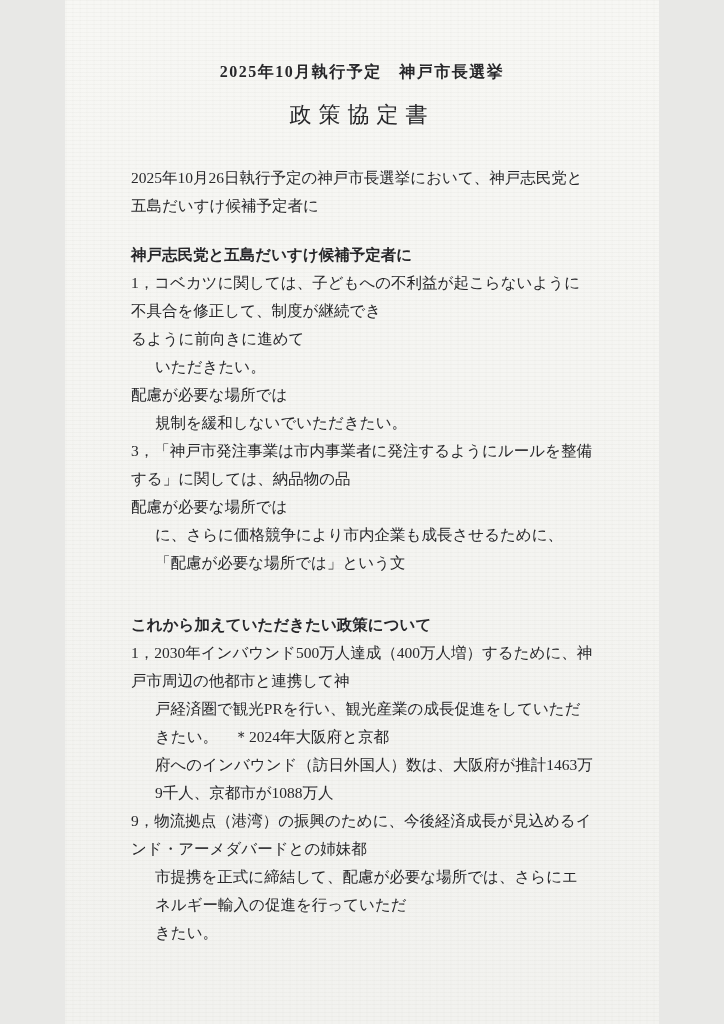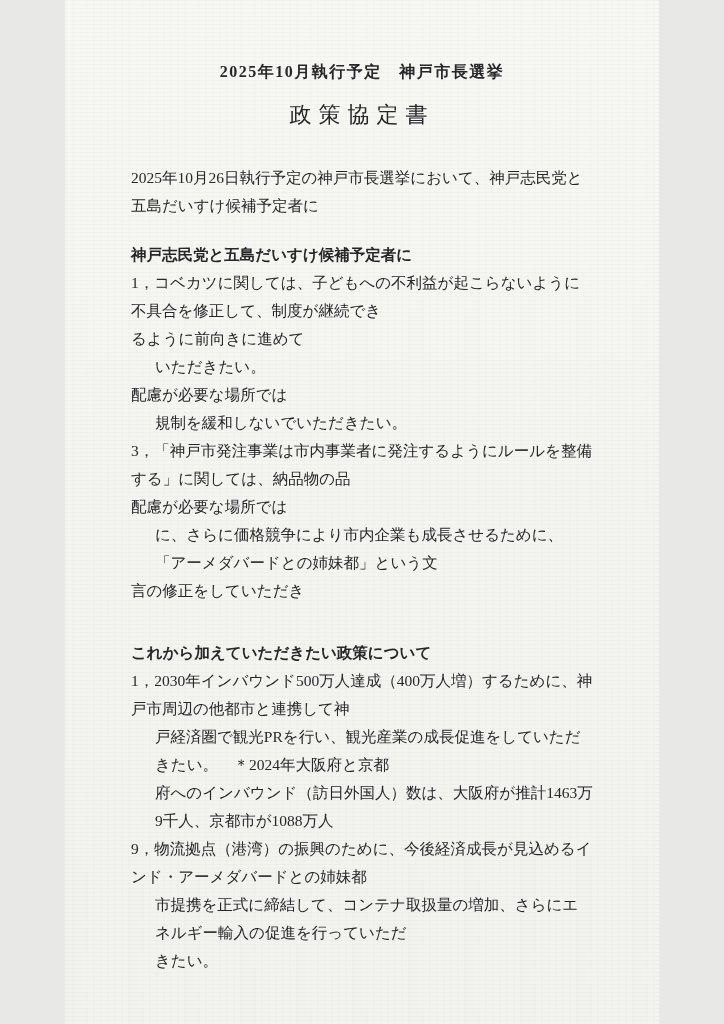--- a/index.html
+++ b/index.html
@@ -63,29 +63,28 @@
 
     <div class="sec-heading">神戸志民党と五島だいすけ候補予定者に</div>
     <div class="sec-lines">
       <span class="line">1，コベカツに関しては、子どもへの不利益が起こらないように不具合を修正して、制度が継続でき</span>
       <span class="line">るように前向きに進めて</span>
       <span class="line ind">いただきたい。</span>
       <span class="line">配慮が必要な場所では</span>
       <span class="line ind">規制を緩和しないでいただきたい。</span>
       <span class="line">3，「神戸市発注事業は市内事業者に発注するようにルールを整備する」に関しては、納品物の品</span>
       <span class="line">配慮が必要な場所では</span>
-      <span class="line ind">に、さらに価格競争により市内企業も成長させるために、「アーメダバードとの姉妹都」という文</span>
-      <span class="line">言の修正をしていただき</span>
+      <span class="line ind">に、さらに価格競争により市内企業も成長させるために、「配慮が必要な場所では」という文</span>
     </div>
 
     <div class="sec-heading" style="margin-top:34px;">これから加えていただきたい政策について</div>
     <div class="sec-lines">
       <span class="line">1，2030年インバウンド500万人達成（400万人増）するために、神戸市周辺の他都市と連携して神</span>
       <span class="line ind">戸経済圏で観光PRを行い、観光産業の成長促進をしていただきたい。　＊2024年大阪府と京都</span>
       <span class="line ind">府へのインバウンド（訪日外国人）数は、大阪府が推計1463万9千人、京都市が1088万人</span>
       <span class="line">9，物流拠点（港湾）の振興のために、今後経済成長が見込めるインド・アーメダバードとの姉妹都</span>
-      <span class="line ind">市提携を正式に締結して、コンテナ取扱量の増加、さらにエネルギー輸入の促進を行っていただ</span>
+      <span class="line ind">市提携を正式に締結して、配慮が必要な場所では、さらにエネルギー輸入の促進を行っていただ</span>
       <span class="line ind">きたい。</span>
 
     </div>
 
   </div>
 </div>
 
 </body></html>

